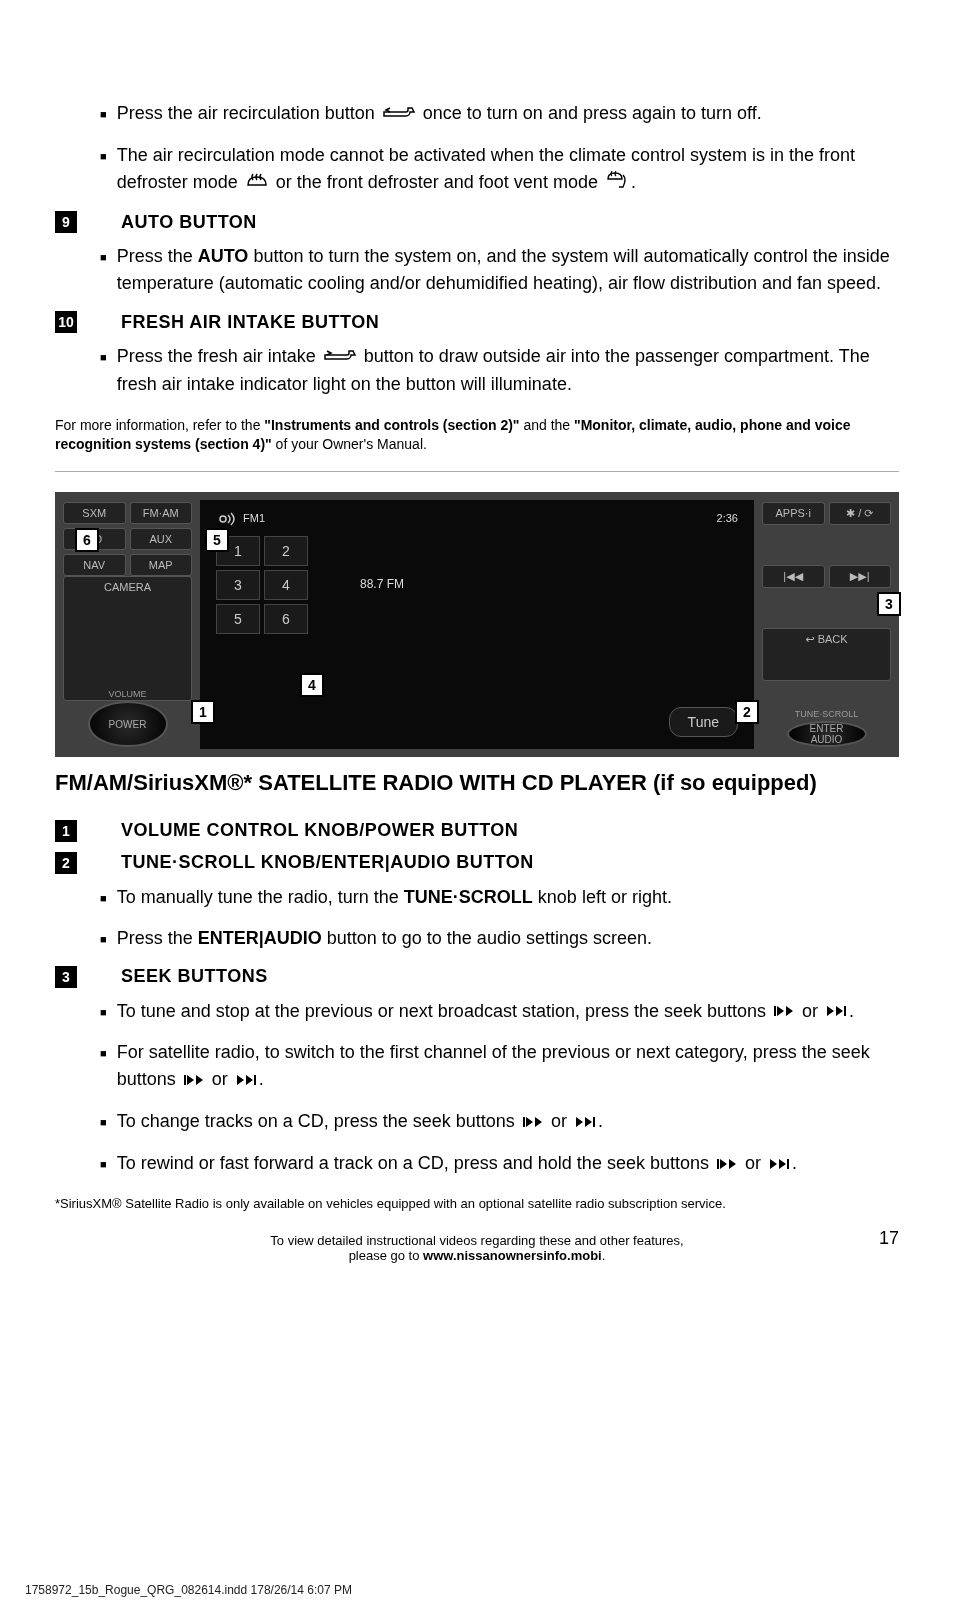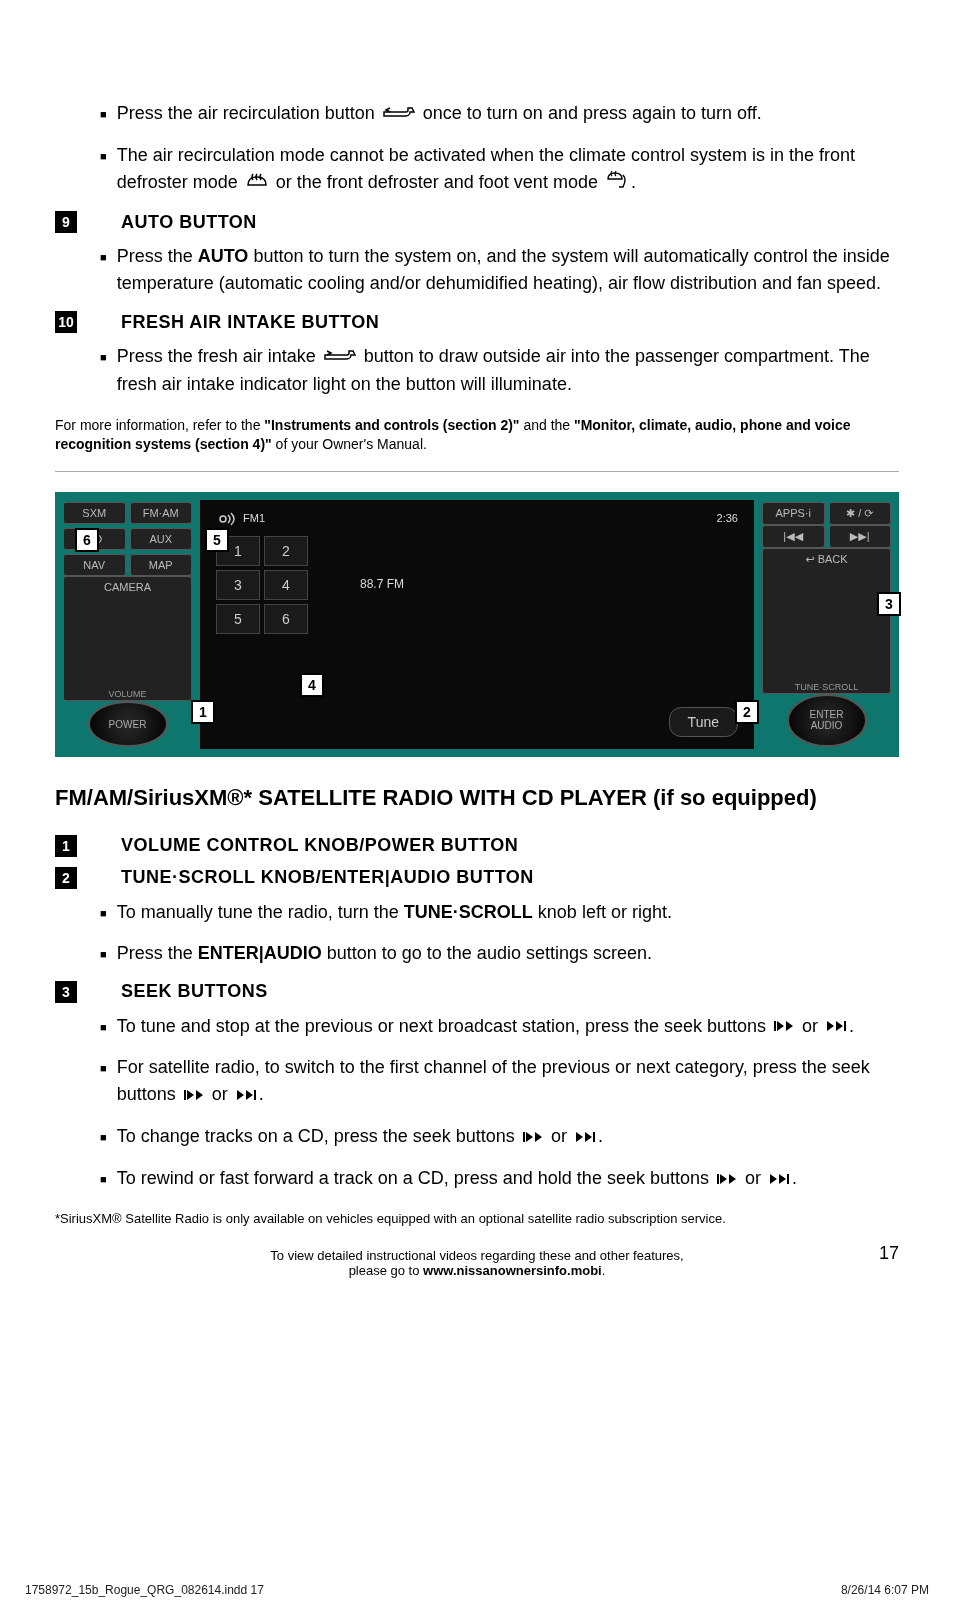--- a/index.html
+++ b/index.html
@@ -60,27 +60,27 @@
     line-height: 1.4;
     margin: 18px 0 16px 0;
   }
   .info-note .bold { font-weight: bold; }
   .divider {
     border: none;
     border-top: 1px solid #aaa;
     margin: 12px 0 20px 0;
   }
   .radio-unit {
-    background: #0f766e;
+    background: #404040;
     color: #ccc;
     width: 100%;
     height: 265px;
     display: flex;
     position: relative;
-    margin-bottom: 27px;
+    margin-bottom: 12px;
   }
   .radio-left {
     width: 145px;
     padding: 10px 8px;
     display: flex;
     flex-direction: column;
     justify-content: space-between;
     font-size: 11px;
   }
   .left-btns { display: flex; flex-wrap: wrap; gap: 4px; }
@@ -165,20 +165,21 @@
     font-size: 14px;
     border-radius: 12px;
   }
   .radio-right {
     width: 145px;
     padding: 10px 8px;
     display: flex;
     flex-direction: column;
     justify-content: flex-start;
     font-size: 11px;
+    gap: 40px;
   }
   .callout {
     position: absolute;
     background: #fff;
     border: 2px solid #000;
     color: #000;
     font-weight: bold;
     font-size: 14px;
     width: 24px;
     height: 24px;
@@ -207,21 +208,21 @@
     right: 0;
     bottom: 14px;
     font-size: 18px;
   }
   .print-footer {
     position: absolute;
     bottom: 25px;
     left: 0;
     right: 0;
     display: flex;
-    justify-content: space-between;
+    justify-content: flex-start;
     font-size: 12px;
     padding: 0 25px;
     color: #222;
   }
   .icon-inline {
     display: inline-block;
     vertical-align: middle;
     margin: 0 2px;
   }
 </style>

